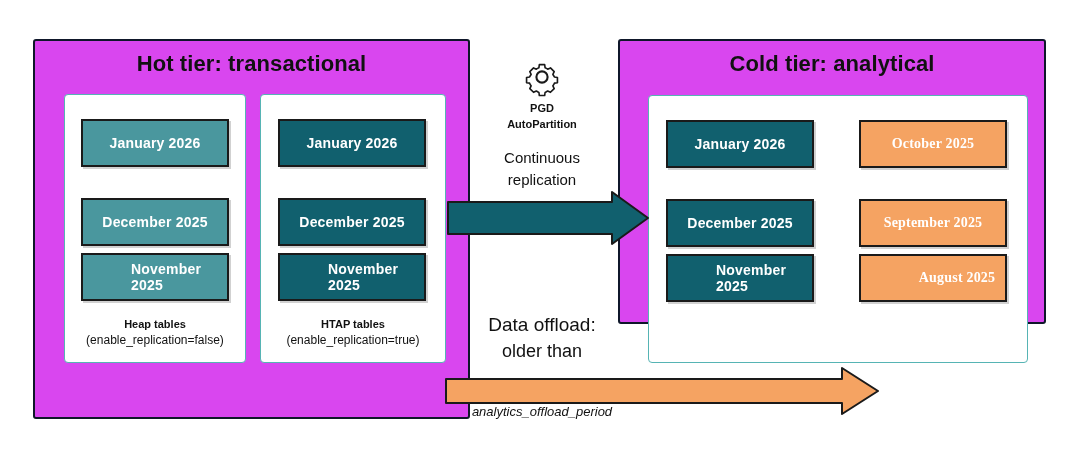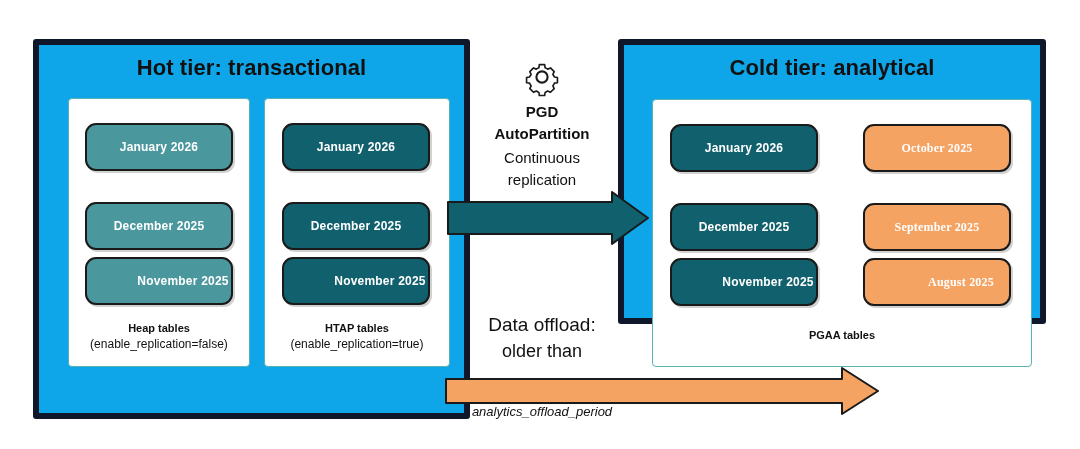--- a/index.html
+++ b/index.html
@@ -15,22 +15,22 @@
     position: relative;
     width: 1080px;
     height: 449px;
     background: #ffffff;
     overflow: hidden;
   }
 
   
   .tier-panel {
     position: absolute;
-    background: #0ea5e9;
-    border: 6px solid #0f172a;
+    background: #d946ef;
+    border: 2px solid #0f172a;
     border-radius: 3px;
     box-sizing: border-box;
   }
   #hot-panel  { left: 33px;  top: 39px; width: 437px; height: 380px; }
   #cold-panel { left: 618px; top: 39px; width: 428px; height: 285px; }
 
   .tier-title {
     position: absolute;
     top: 10px;
     left: 0;
@@ -53,27 +53,27 @@
   #heap-group  { left: 29px;  top: 53px; width: 182px; height: 269px; }
   #htap-group  { left: 225px; top: 53px; width: 186px; height: 269px; }
   #pgaa-group  { left: 28px;  top: 54px; width: 380px; height: 268px; }
 
   
   .chip {
     position: absolute;
     width: 148px;
     height: 48px;
     border: 2px solid #1a1a1a;
-    border-radius: 11px;
+    border-radius: 0;
     box-sizing: border-box;
     display: flex;
     align-items: center;
     justify-content: center;
     color: #ffffff;
-    font-size: 12px;
+    font-size: 14px;
     font-weight: bold;
     letter-spacing: 0.2px;
     box-shadow: 2px 2px 0 rgba(0,0,0,0.18);
   }
   .chip.teal-light { background: #4a979e; }
   .chip.teal-dark  { background: #11606e; }
   .chip.orange     { background: #f5a362; }
 
   .chip.r0 { top: 24px; }
   .chip.r1 { top: 103px; }
@@ -121,21 +121,21 @@
     transform: translateX(-50%);
     width: 40px;
     height: 40px;
   }
   #pgd-label {
     position: absolute;
     left: 0;
     top: 62px;
     width: 100%;
     text-align: center;
-    font-size: 15px;
+    font-size: 11px;
     font-weight: bold;
     color: #111111;
     line-height: 1.45;
   }
   #replication-label {
     position: absolute;
     left: 0;
     top: 108px;
     width: 100%;
     text-align: center;
@@ -209,23 +209,20 @@
 
     <div id="pgaa-group" class="group-box">
       <div class="chip teal-dark pgaa-col-1 r0">January 2026</div>
       <div class="chip teal-dark pgaa-col-1 r1">December 2025</div>
       <div class="chip teal-dark pgaa-col-1 r2">November 2025</div>
 
       <div class="chip orange pgaa-col-2 r0">October 2025</div>
       <div class="chip orange pgaa-col-2 r1">September 2025</div>
       <div class="chip orange pgaa-col-2 r2">August 2025</div>
 
-      <div class="caption pgaa-caption">
-        <span class="cap-title">PGAA tables</span>
-      </div>
     </div>
   </div>
 
   <div id="middle">
 
     <div id="gear-icon-wrap">
       <svg width="40" height="40" viewBox="0 0 40 40" aria-hidden="true">
         <path d="M16.6 4.2 h6.8 l0.55 3.9
                  a12.6 12.6 0 0 1 3.33 1.93 l3.55 -1.68 l4.8 4.8 l-1.68 3.55
                  a12.6 12.6 0 0 1 1.93 3.33 l3.9 0.55 v6.8 l-3.9 0.55

